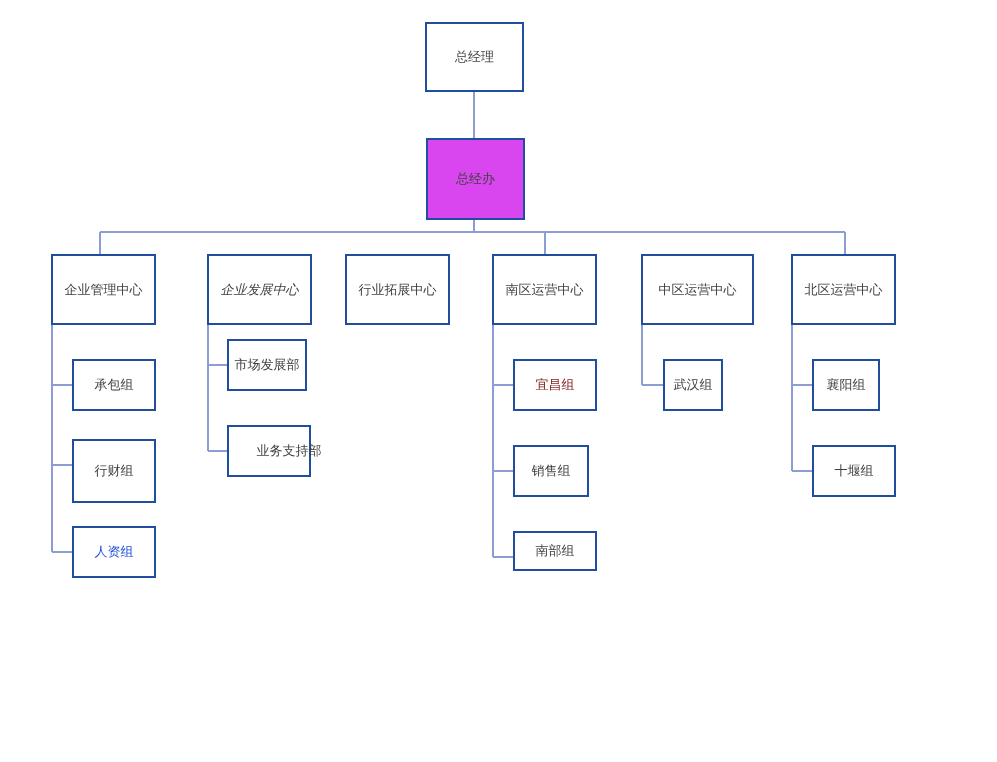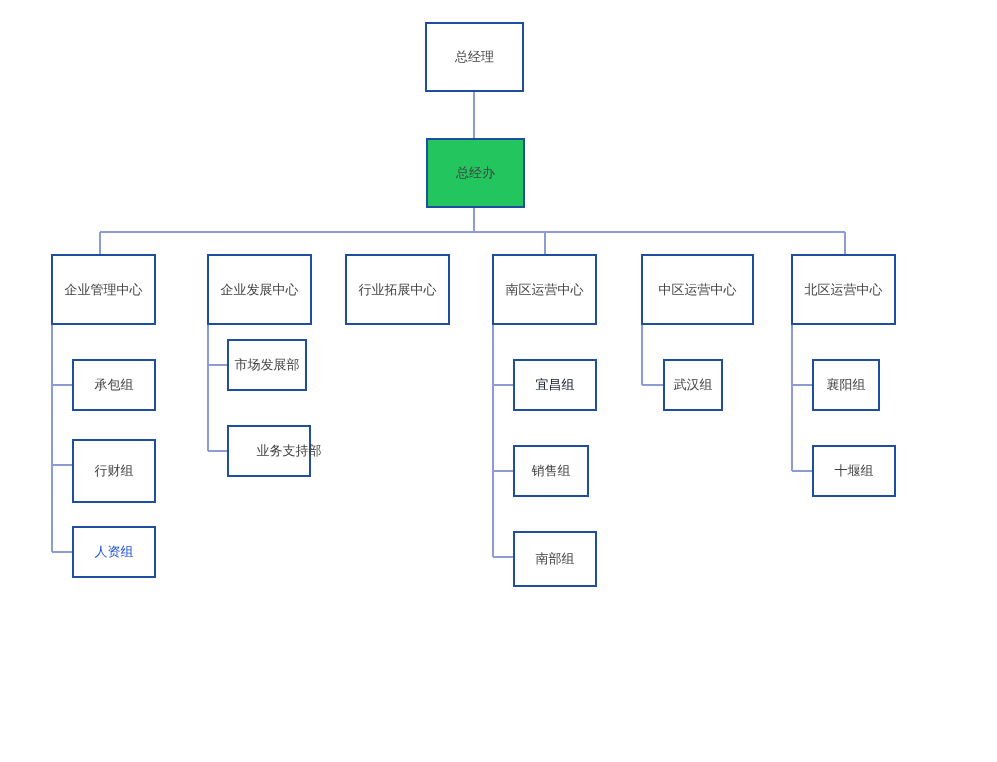--- a/index.html
+++ b/index.html
@@ -54,28 +54,28 @@
     <div class="connector" style="background: rgb(141, 156, 212); left: 493px; top: 470px; width: 21px; height: 2px;"></div>
     <div class="connector" style="background: rgb(141, 156, 212); left: 493px; top: 556px; width: 21px; height: 2px;"></div>
     <div class="connector" style="background: rgb(141, 156, 212); left: 641px; top: 325px; width: 2px; height: 60px;"></div>
     <div class="connector" style="background: rgb(141, 156, 212); left: 642px; top: 384px; width: 22px; height: 2px;"></div>
     <div class="connector" style="background: rgb(141, 156, 212); left: 791px; top: 325px; width: 2px; height: 146px;"></div>
     <div class="connector" style="background: rgb(141, 156, 212); left: 792px; top: 384px; width: 21px; height: 2px;"></div>
     <div class="connector" style="background: rgb(141, 156, 212); left: 792px; top: 470px; width: 21px; height: 2px;"></div>
     <div class="org-node" style="left: 425px; top: 22px; width: 99px; height: 70px; border: 2px solid rgb(31, 78, 158); background: rgb(255, 255, 255);">
       <span class="node-label" style="color: rgb(63, 63, 63); font-size: 13px;">总经理</span>
     </div>
-    <div class="org-node" style="left: 426px; top: 138px; width: 99px; height: 70px; border: 2px solid rgb(31, 78, 158); background: #22c55e;">
+    <div class="org-node" style="left: 426px; top: 138px; width: 99px; height: 82px; border: 2px solid rgb(31, 78, 158); background: #d946ef;">
       <span class="node-label" style="color: rgb(63, 63, 63); font-size: 13px;">总经办</span>
     </div>
     <div class="org-node" style="left: 51px; top: 254px; width: 105px; height: 71px; border: 2px solid rgb(31, 78, 158); background: rgb(255, 255, 255);">
       <span class="node-label" style="color: rgb(63, 63, 63); font-size: 13px;">企业管理中心</span>
     </div>
     <div class="org-node" style="left: 207px; top: 254px; width: 105px; height: 71px; border: 2px solid rgb(31, 78, 158); background: rgb(255, 255, 255);">
-      <span class="node-label" style="color: rgb(63, 63, 63); font-size: 13px;">企业发展中心</span>
+      <span class="node-label" style="color: rgb(63, 63, 63); font-size: 13px; font-style: italic;">企业发展中心</span>
     </div>
     <div class="org-node" style="left: 345px; top: 254px; width: 105px; height: 71px; border: 2px solid rgb(31, 78, 158); background: rgb(255, 255, 255);">
       <span class="node-label" style="color: rgb(63, 63, 63); font-size: 13px;">行业拓展中心</span>
     </div>
     <div class="org-node" style="left: 492px; top: 254px; width: 105px; height: 71px; border: 2px solid rgb(31, 78, 158); background: rgb(255, 255, 255);">
       <span class="node-label" style="color: rgb(63, 63, 63); font-size: 13px;">南区运营中心</span>
     </div>
     <div class="org-node" style="left: 641px; top: 254px; width: 113px; height: 71px; border: 2px solid rgb(31, 78, 158); background: rgb(255, 255, 255);">
       <span class="node-label" style="color: rgb(63, 63, 63); font-size: 13px;">中区运营中心</span>
     </div>
@@ -91,26 +91,26 @@
     <div class="org-node" style="left: 72px; top: 526px; width: 84px; height: 52px; border: 2px solid rgb(31, 78, 158); background: rgb(255, 255, 255);">
       <span class="node-label" style="color: #1d4ed8; font-size: 13px;">人资组</span>
     </div>
     <div class="org-node" style="left: 227px; top: 339px; width: 80px; height: 52px; border: 2px solid rgb(31, 78, 158); background: rgb(255, 255, 255);">
       <span class="node-label" style="color: rgb(63, 63, 63); font-size: 13px;">市场发展部</span>
     </div>
     <div class="org-node" style="left: 227px; top: 425px; width: 84px; height: 52px; border: 2px solid rgb(31, 78, 158); background: rgb(255, 255, 255);">
       <span class="node-label" style="color: rgb(63, 63, 63); font-size: 13px; margin-left: 40px;">业务支持部</span>
     </div>
     <div class="org-node" style="left: 513px; top: 359px; width: 84px; height: 52px; border: 2px solid rgb(31, 78, 158); background: rgb(255, 255, 255);">
-      <span class="node-label" style="color: #0f172a; font-size: 13px;">宜昌组</span>
+      <span class="node-label" style="color: #7f1d1d; font-size: 13px;">宜昌组</span>
     </div>
     <div class="org-node" style="left: 513px; top: 445px; width: 76px; height: 52px; border: 2px solid rgb(31, 78, 158); background: rgb(255, 255, 255); align-items: center;">
       <span class="node-label" style="color: rgb(63, 63, 63); font-size: 13px;">销售组</span>
     </div>
-    <div class="org-node" style="left: 513px; top: 531px; width: 84px; height: 56px; border: 2px solid rgb(31, 78, 158); background: rgb(255, 255, 255);">
+    <div class="org-node" style="left: 513px; top: 531px; width: 84px; height: 40px; border: 2px solid rgb(31, 78, 158); background: rgb(255, 255, 255);">
       <span class="node-label" style="color: rgb(63, 63, 63); font-size: 13px;">南部组</span>
     </div>
     <div class="org-node" style="left: 663px; top: 359px; width: 60px; height: 52px; border: 2px solid rgb(31, 78, 158); background: rgb(255, 255, 255);">
       <span class="node-label" style="color: rgb(63, 63, 63); font-size: 13px;">武汉组</span>
     </div>
     <div class="org-node" style="left: 812px; top: 359px; width: 68px; height: 52px; border: 2px solid rgb(31, 78, 158); background: rgb(255, 255, 255);">
       <span class="node-label" style="color: rgb(63, 63, 63); font-size: 13px;">襄阳组</span>
     </div>
     <div class="org-node" style="left: 812px; top: 445px; width: 84px; height: 52px; border: 2px solid rgb(31, 78, 158); background: rgb(255, 255, 255);">
       <span class="node-label" style="color: rgb(63, 63, 63); font-size: 13px;">十堰组</span>

